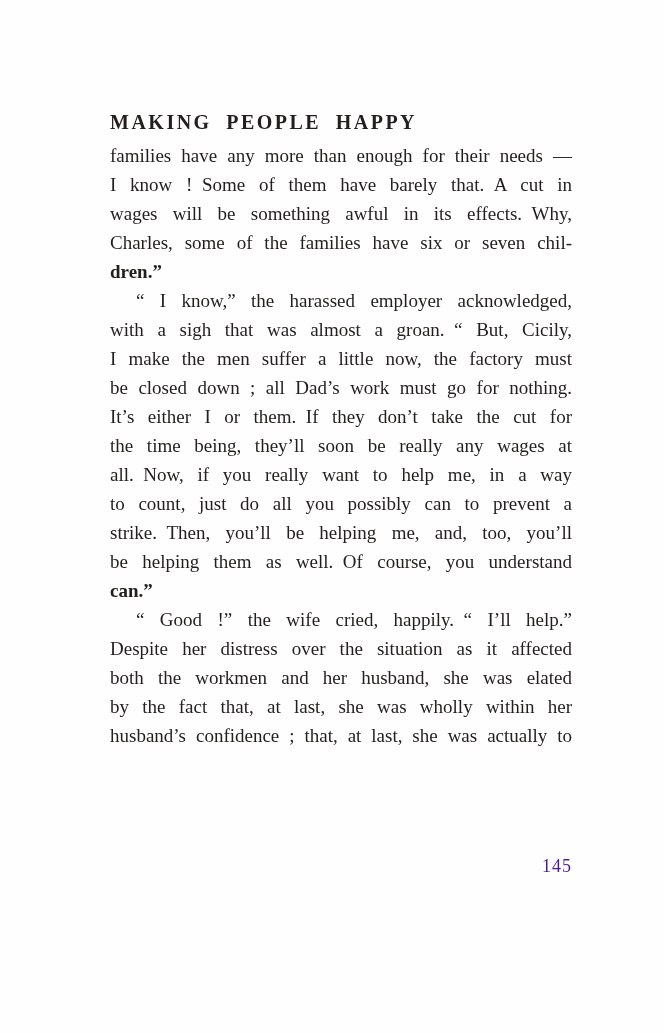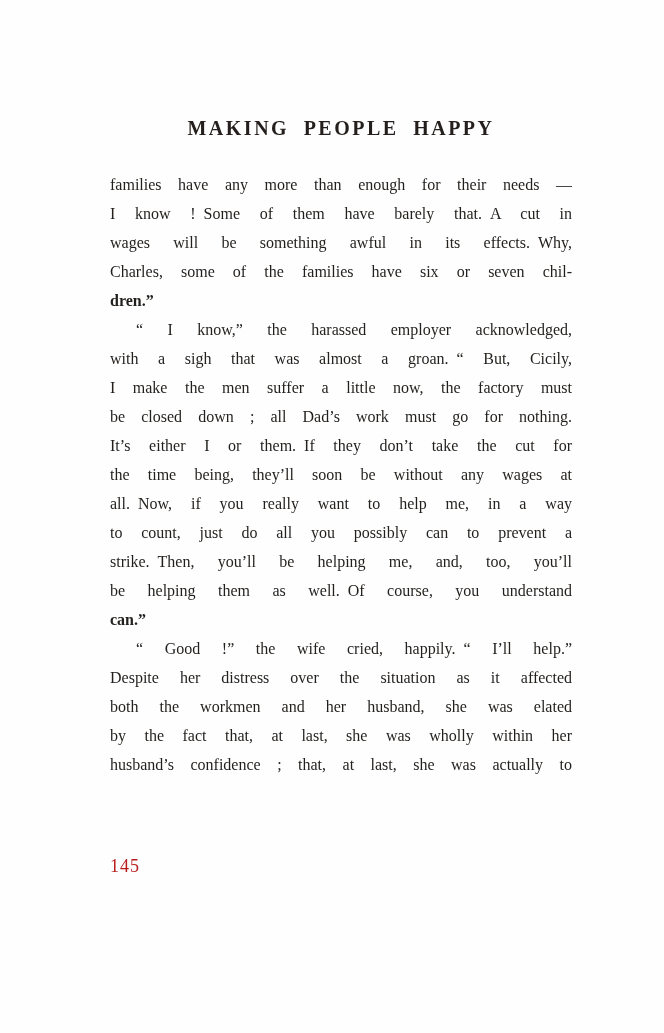--- a/index.html
+++ b/index.html
@@ -9,77 +9,76 @@
     width: 664px;
     height: 1033px;
     margin: 0 auto;
     background: #fefefe;
     color: #211e1b;
     font-family: "Liberation Serif", "DejaVu Serif", serif;
     overflow: hidden;
   }
   .running-head {
     position: absolute;
-    top: 117px;
+    top: 111px;
     left: 110px;
     width: 462px;
-    text-align: center;
     font-size: 20px;
     font-weight: bold;
     letter-spacing: 2.5px;
     word-spacing: 7px;
     color: #241f1c;
   }
   .text-block {
     position: absolute;
-    top: 170px;
+    top: 141px;
     left: 110px;
     width: 462px;
-    font-size: 16px;
+    font-size: 19px;
     line-height: 29px;
     color: #221f1c;
   }
   .line {
     text-align: justify;
     text-align-last: justify;
     white-space: pre-wrap;
     height: 29px;
     overflow: hidden;
   }
   .line.last { text-align-last: left; font-weight: bold; }
   .line.indent { text-indent: 26px; }
   .page-number {
     position: absolute;
     top: 856px;
     left: 110px;
     width: 462px;
-    text-align: left;
+    text-align: right;
     font-size: 18px;
     letter-spacing: 1px;
-    color: #b91c1c;
+    color: #4c1d95;
   }
 </style>
 </head>
 <body>
 
 <div class="page">
   <div class="running-head">MAKING PEOPLE HAPPY</div>
 
   <div class="text-block">
       <div class="line">families have any more than enough for their needs —</div>
       <div class="line">I know ! Some of them have barely that. A cut in</div>
       <div class="line">wages will be something awful in its effects. Why,</div>
       <div class="line">Charles, some of the families have six or seven chil-</div>
       <div class="line last">dren.”</div>
       <div class="line indent">“ I know,” the harassed employer acknowledged,</div>
       <div class="line">with a sigh that was almost a groan. “ But, Cicily,</div>
       <div class="line">I make the men suffer a little now, the factory must</div>
       <div class="line">be closed down ; all Dad’s work must go for nothing.</div>
       <div class="line">It’s either I or them. If they don’t take the cut for</div>
-      <div class="line">the time being, they’ll soon be without any wages at</div>
+      <div class="line">the time being, they’ll soon be really any wages at</div>
       <div class="line">all. Now, if you really want to help me, in a way</div>
       <div class="line">to count, just do all you possibly can to prevent a</div>
       <div class="line">strike. Then, you’ll be helping me, and, too, you’ll</div>
       <div class="line">be helping them as well. Of course, you understand</div>
       <div class="line last">can.”</div>
       <div class="line indent">“ Good !” the wife cried, happily. “ I’ll help.”</div>
       <div class="line">Despite her distress over the situation as it affected</div>
       <div class="line">both the workmen and her husband, she was elated</div>
       <div class="line">by the fact that, at last, she was wholly within her</div>
       <div class="line">husband’s confidence ; that, at last, she was actually to</div>

